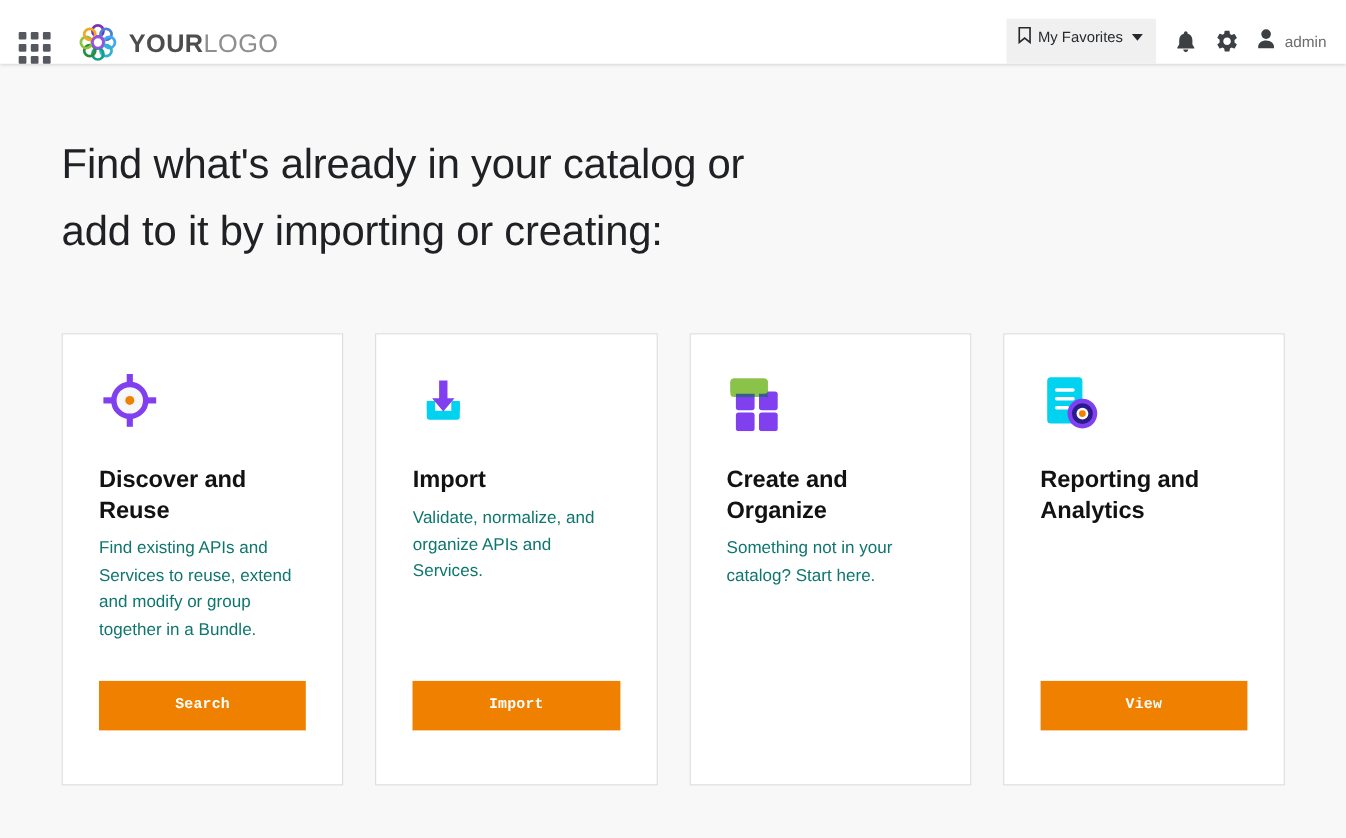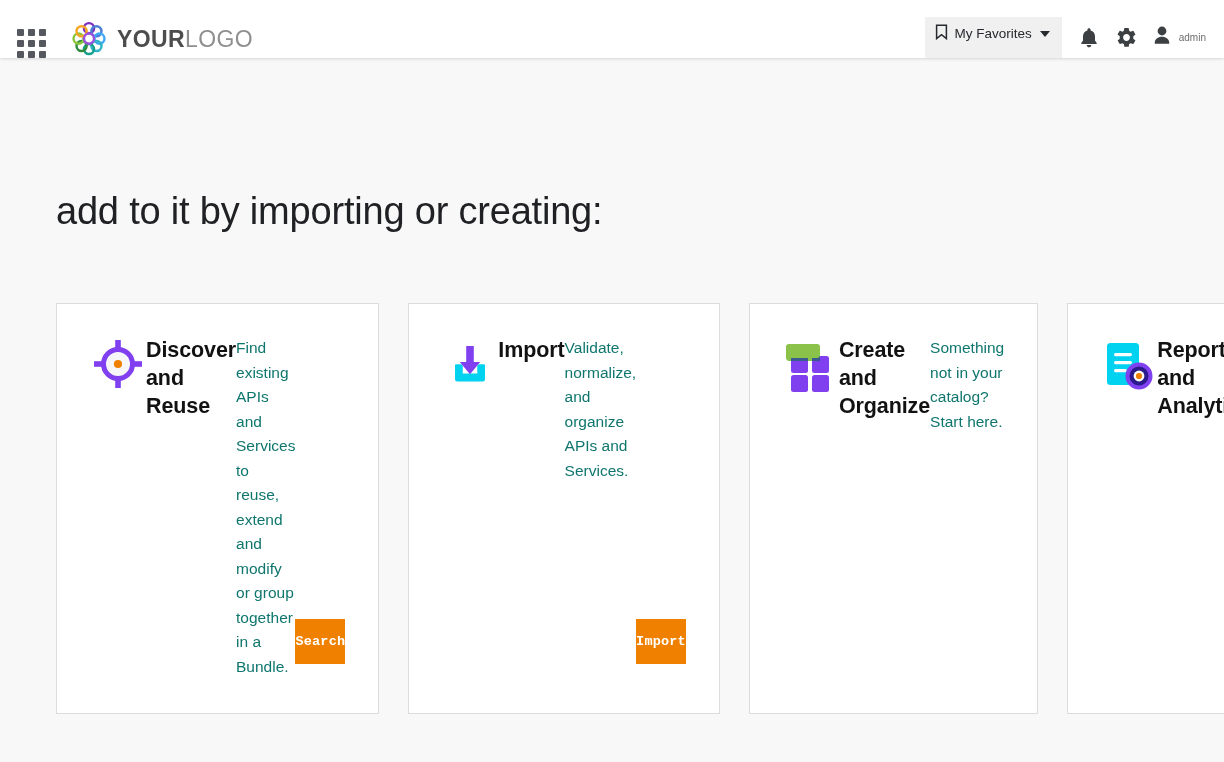--- a/index.html
+++ b/index.html
@@ -107,21 +107,21 @@
   }
 
   .user-box {
     display: flex;
     align-items: center;
     gap: 7px;
     cursor: pointer;
     margin-left: -2px;
   }
   .user-name {
-    font-size: 10px;
+    font-size: 14px;
     color: #6d6d6d;
     white-space: nowrap;
   }
 
   
   .main {
     padding: 0 56px;
   }
 
   .page-title {
@@ -140,20 +140,21 @@
     gap: 29px;
   }
 
   .card {
     flex: 1 1 0;
     background: #ffffff;
     border: 1px solid #dcdcdc;
     min-height: 411px;
     padding: 32px 33px 0 33px;
     display: flex;
+    flex-direction: column;
   }
 
   .card-icon {
     height: 56px;
     margin-bottom: 30px;
     display: flex;
     align-items: flex-start;
   }
   .card-icon svg { display: block; }
 
@@ -258,21 +259,21 @@
       </span>
       <span class="user-name">admin</span>
     </span>
 
   </div>
 </div>
 
 <div class="main">
 
   <h1 class="page-title">
-    <br>
+    <span>Find what's already in your catalog or</span><br>
     <span>add to it by importing or creating:</span>
   </h1>
 
   <div class="cards">
 
     <div class="card">
       <div class="card-icon">
         <svg width="56" height="56" viewBox="0 0 56 56">
           <circle cx="28" cy="28" r="14.5" fill="#f7f7fa" stroke="#8040f0" stroke-width="5"></circle>
           <circle cx="28" cy="28" r="4.1" fill="#f08000"></circle>

